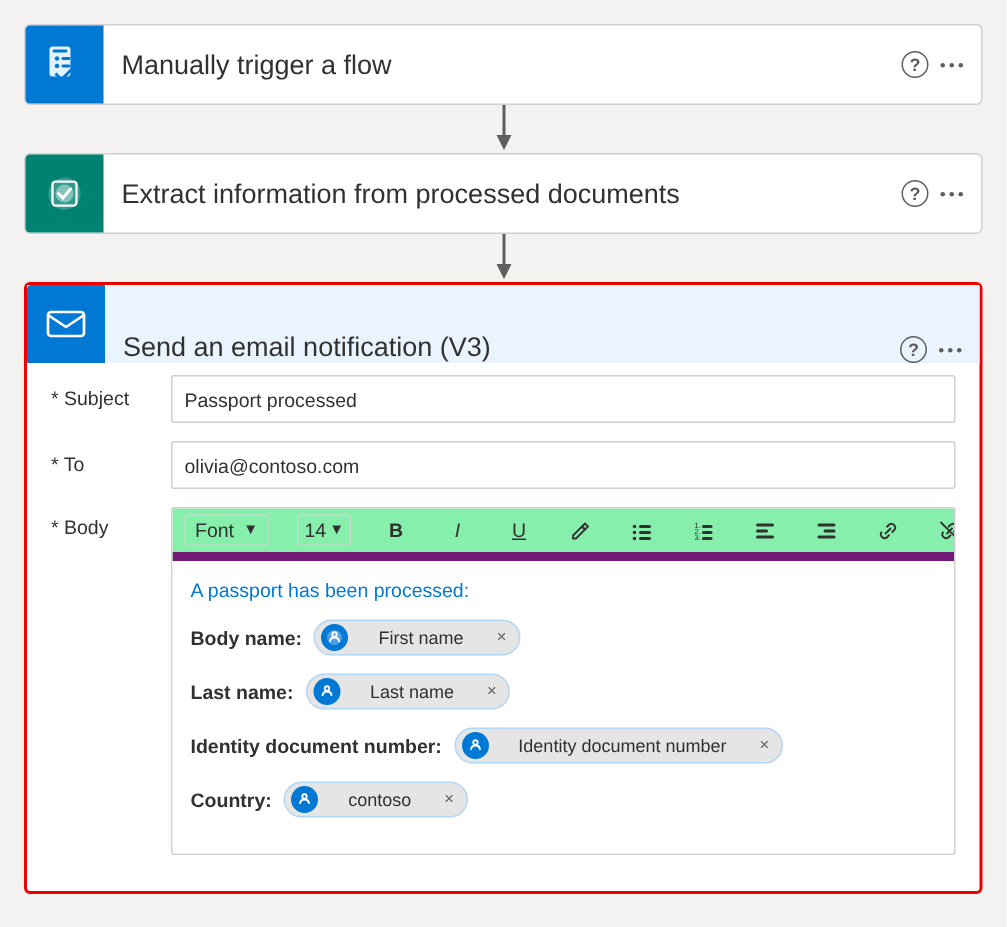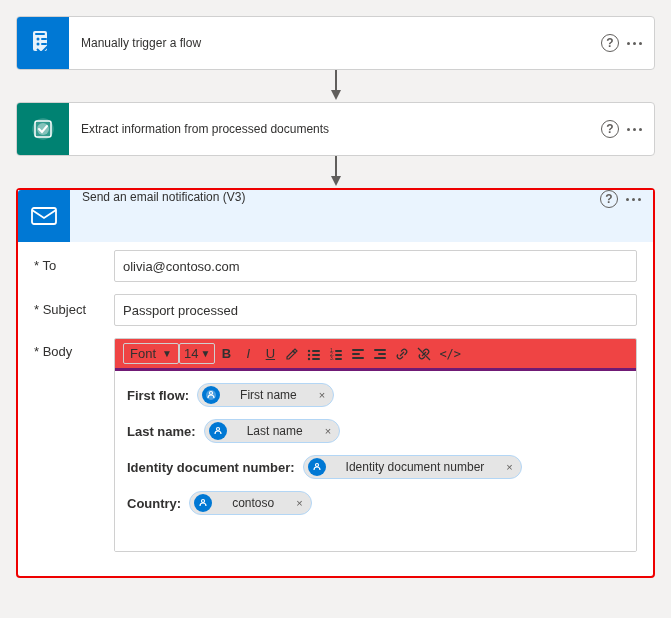--- a/index.html
+++ b/index.html
@@ -50,21 +50,21 @@
       background: #0078d4;
     }
 
     .card-icon.teal {
       background: #008272;
     }
 
     .card-title {
       flex: 1;
       padding: 0 12px;
-      font-size: 12px;
+      font-size: 18px;
       font-weight: 400;
       color: #323130;
     }
 
     .card-actions {
       display: flex;
       align-items: center;
       gap: 8px;
       padding-right: 12px;
     }
@@ -81,21 +81,21 @@
     
     .email-card {
       width: 100%;
       background: #fff;
       border: 2px solid #e00;
       border-radius: 4px;
     }
 
     .email-card-header {
       display: flex;
-      align-items: flex-start;
+      align-items: flex-end;
       min-height: 52px;
       background: #eaf4fe;
     }
 
     .email-body-content {
       padding: 8px 16px 16px 16px;
     }
 
     .form-row {
       display: flex;
@@ -127,24 +127,24 @@
     .body-editor {
       flex: 1;
       border: 1px solid #d0d0d0;
       border-radius: 2px;
       overflow: hidden;
     }
 
     .editor-toolbar {
       display: flex;
       align-items: center;
-      background: #ef4444;
-      border-bottom: 3px solid #701a75;
+      background: #86efac;
+      border-bottom: 6px solid #701a75;
       padding: 4px 8px;
-      gap: 0;
+      gap: 19px;
     }
 
     .toolbar-item {
       padding: 2px 4px;
       font-size: 13px;
       cursor: pointer;
       color: #323130;
       border-radius: 2px;
       display: flex;
       align-items: center;
@@ -345,27 +345,27 @@
           <div class="more-dot"></div>
             <div class="more-dot"></div>
             <div class="more-dot"></div>
         </div>
       </div>
     </div>
 
     <div class="email-body-content">
 
       <div class="form-row">
+        <span class="form-label">* Subject</span>
+        <input class="form-input" type="text" value="Passport processed" style="">
+      </div>
+
+      <div class="form-row">
         <span class="form-label">* To</span>
         <input class="form-input" type="text" value="olivia@contoso.com" style="">
-      </div>
-
-      <div class="form-row">
-        <span class="form-label">* Subject</span>
-        <input class="form-input" type="text" value="Passport processed" style="">
       </div>
 
       <div class="form-row" style="align-items:flex-start;">
         <span class="form-label" style="padding-top:6px;">* Body</span>
         <div class="body-editor">
 
           <div class="editor-toolbar">
             <div class="toolbar-item font-select">
               <span>Font</span>
               <span style="font-size:10px;">▼</span>
@@ -429,23 +429,24 @@
                   <path d="M5 9L9 5" stroke="#323130" stroke-width="1.2"></path>
                   <path d="M3 7.5 C2 8.5 2 10 3 11 C4 12 5.5 12 6.5 11 L8 9.5" stroke="#323130" stroke-width="1.2" fill="none"></path>
                   <path d="M6 4.5 L7.5 3 C8.5 2 10 2 11 3 C12 4 12 5.5 11 6.5 L9.5 8" stroke="#323130" stroke-width="1.2" fill="none"></path>
                   <line x1="1" y1="1" x2="13" y2="13" stroke="#323130" stroke-width="1.2"></line>
                 </svg>
             </div>
             <div class="toolbar-btn" style="font-family:monospace;font-size:12px;color:#323130;">&lt;/&gt;</div>
           </div>
 
           <div class="editor-content">
+            <div class="body-intro">A passport has been processed:</div>
 
             <div class="body-field-row">
-              <span class="body-field-label">First flow:</span>
+              <span class="body-field-label">Body name:</span>
               <div class="token-chip">
                 <div class="token-icon">
                   <svg width="12" height="12" viewBox="0 0 12 12" fill="none">
                     <circle cx="6" cy="6" r="5" fill="white" opacity="0.3"></circle>
                     <path d="M3 9 C3 7 4 6 6 6 C8 6 9 7 9 9" stroke="white" stroke-width="1.2" fill="none"></path>
                     <circle cx="6" cy="4" r="1.5" stroke="white" stroke-width="1.2" fill="none"></circle>
                   </svg>
                 </div>
                 <span>First name</span>
                 <span class="token-close">×</span>

